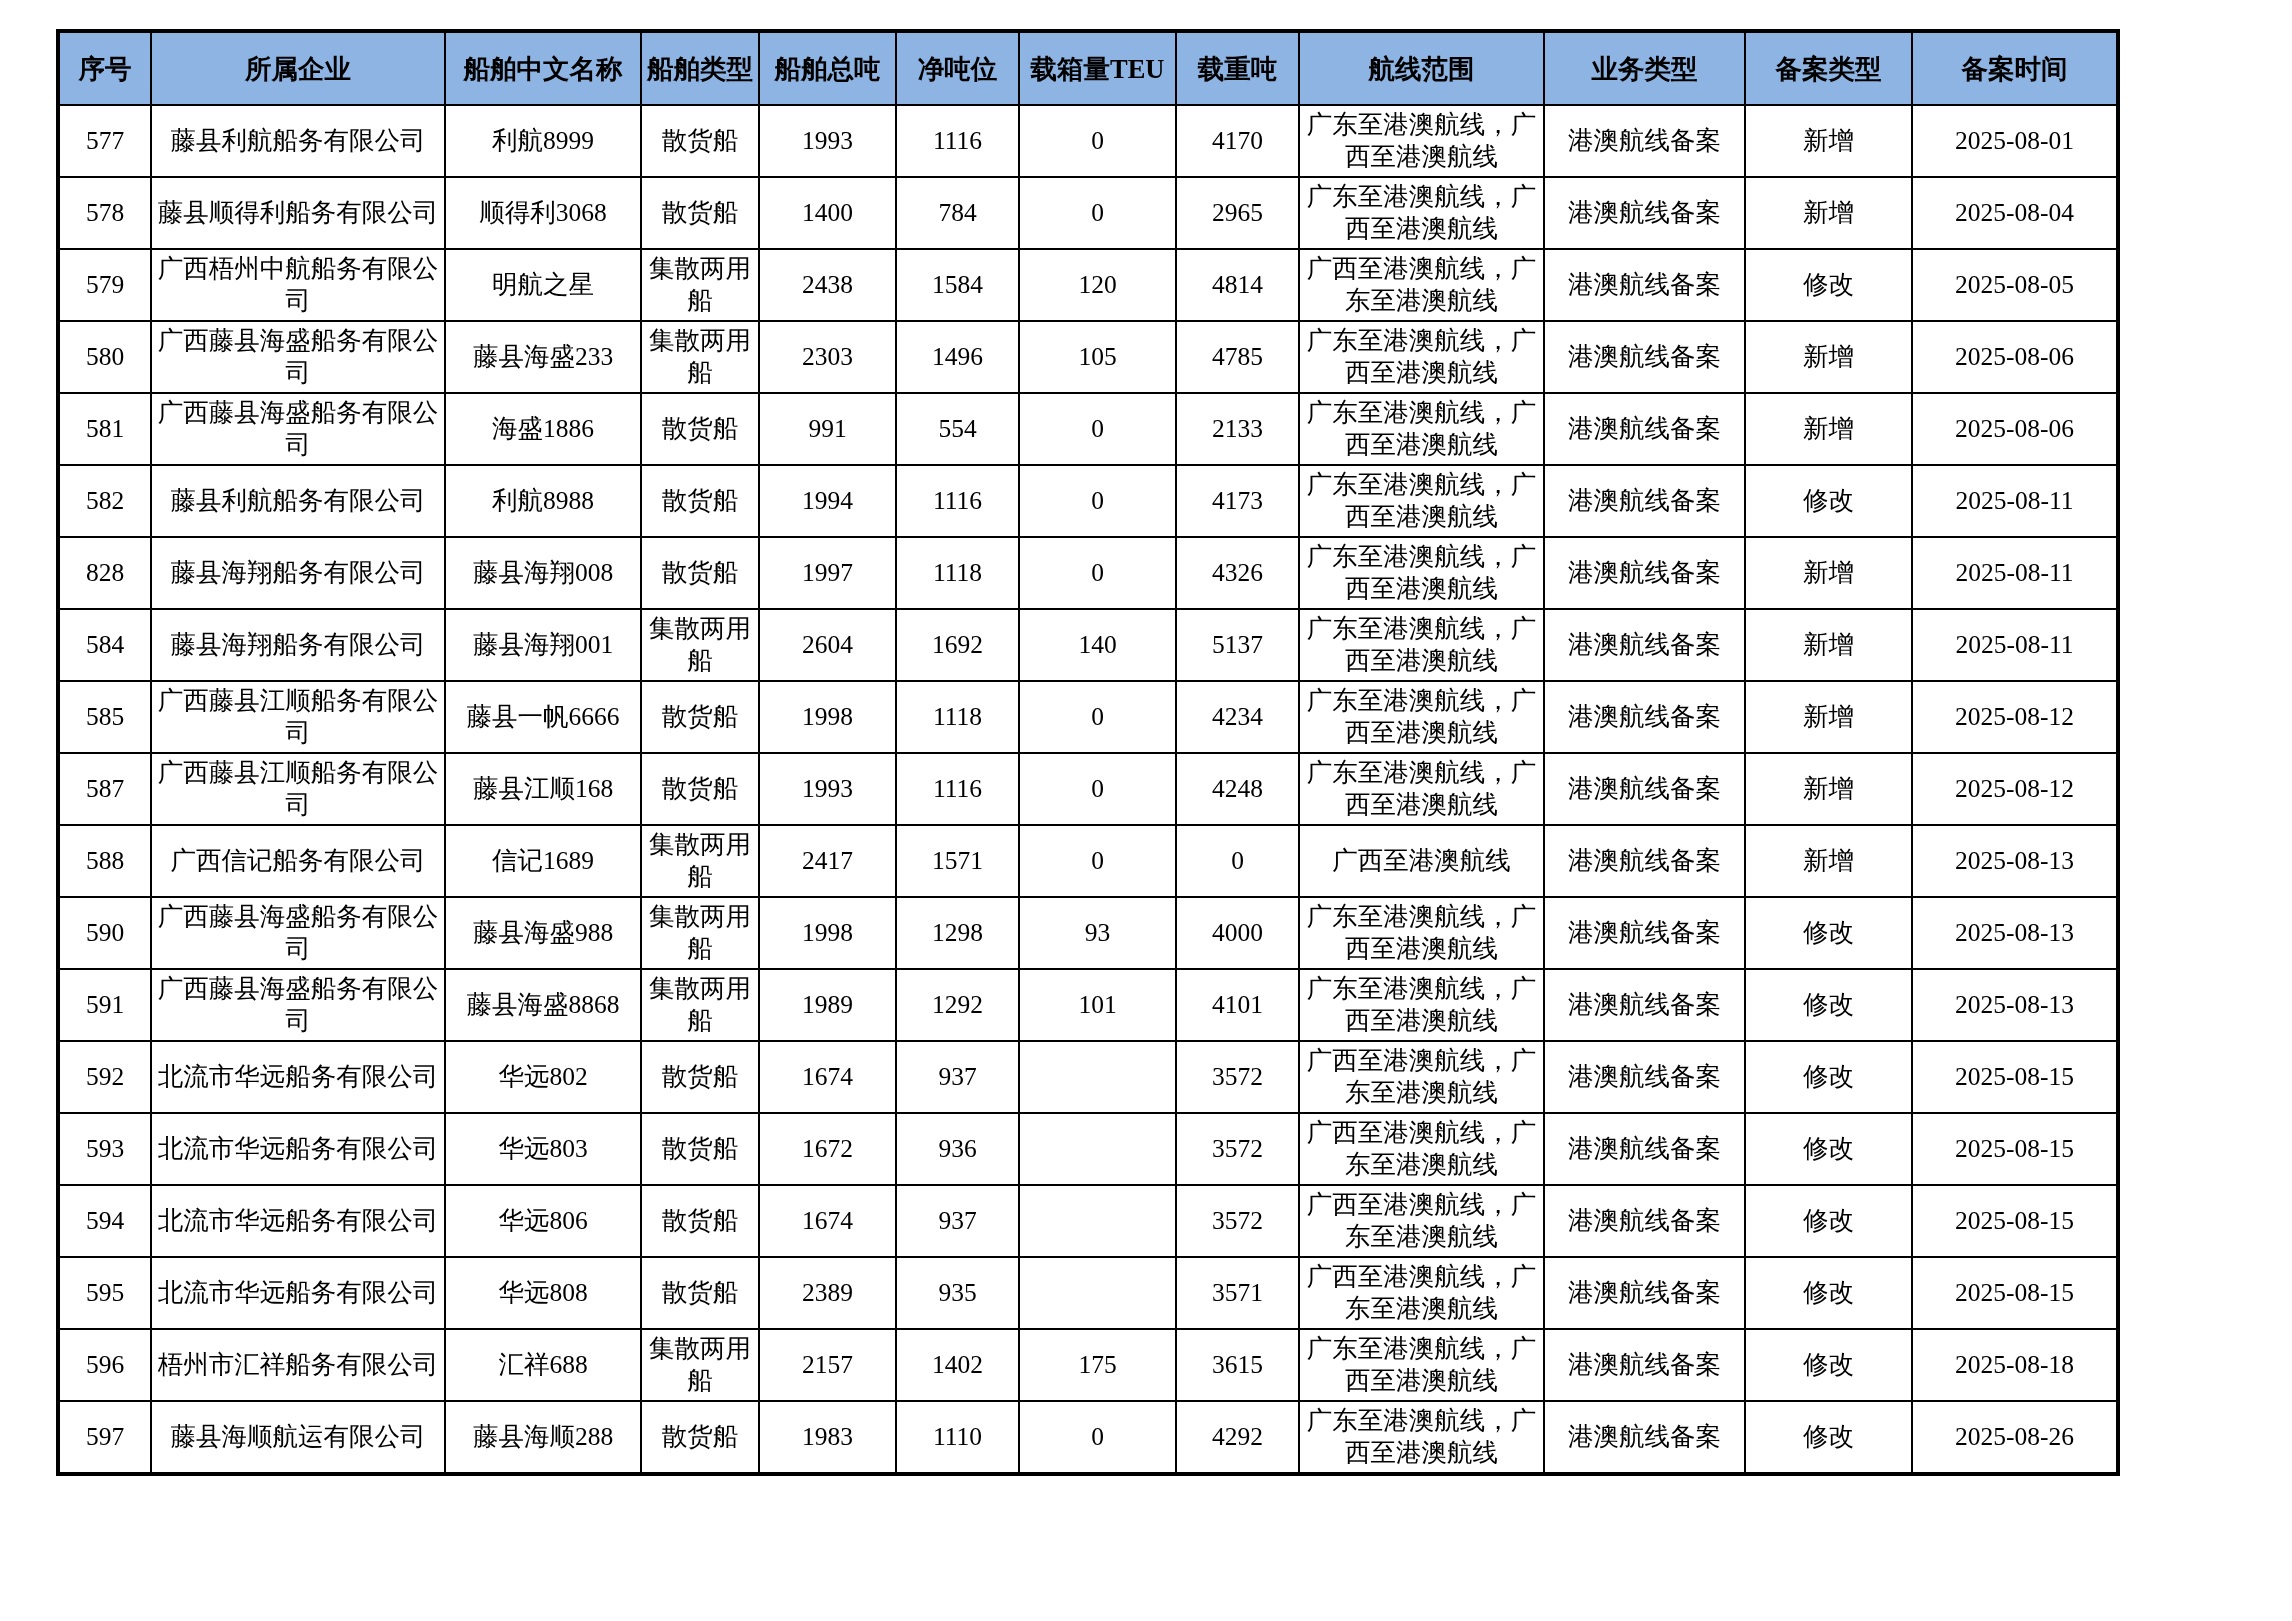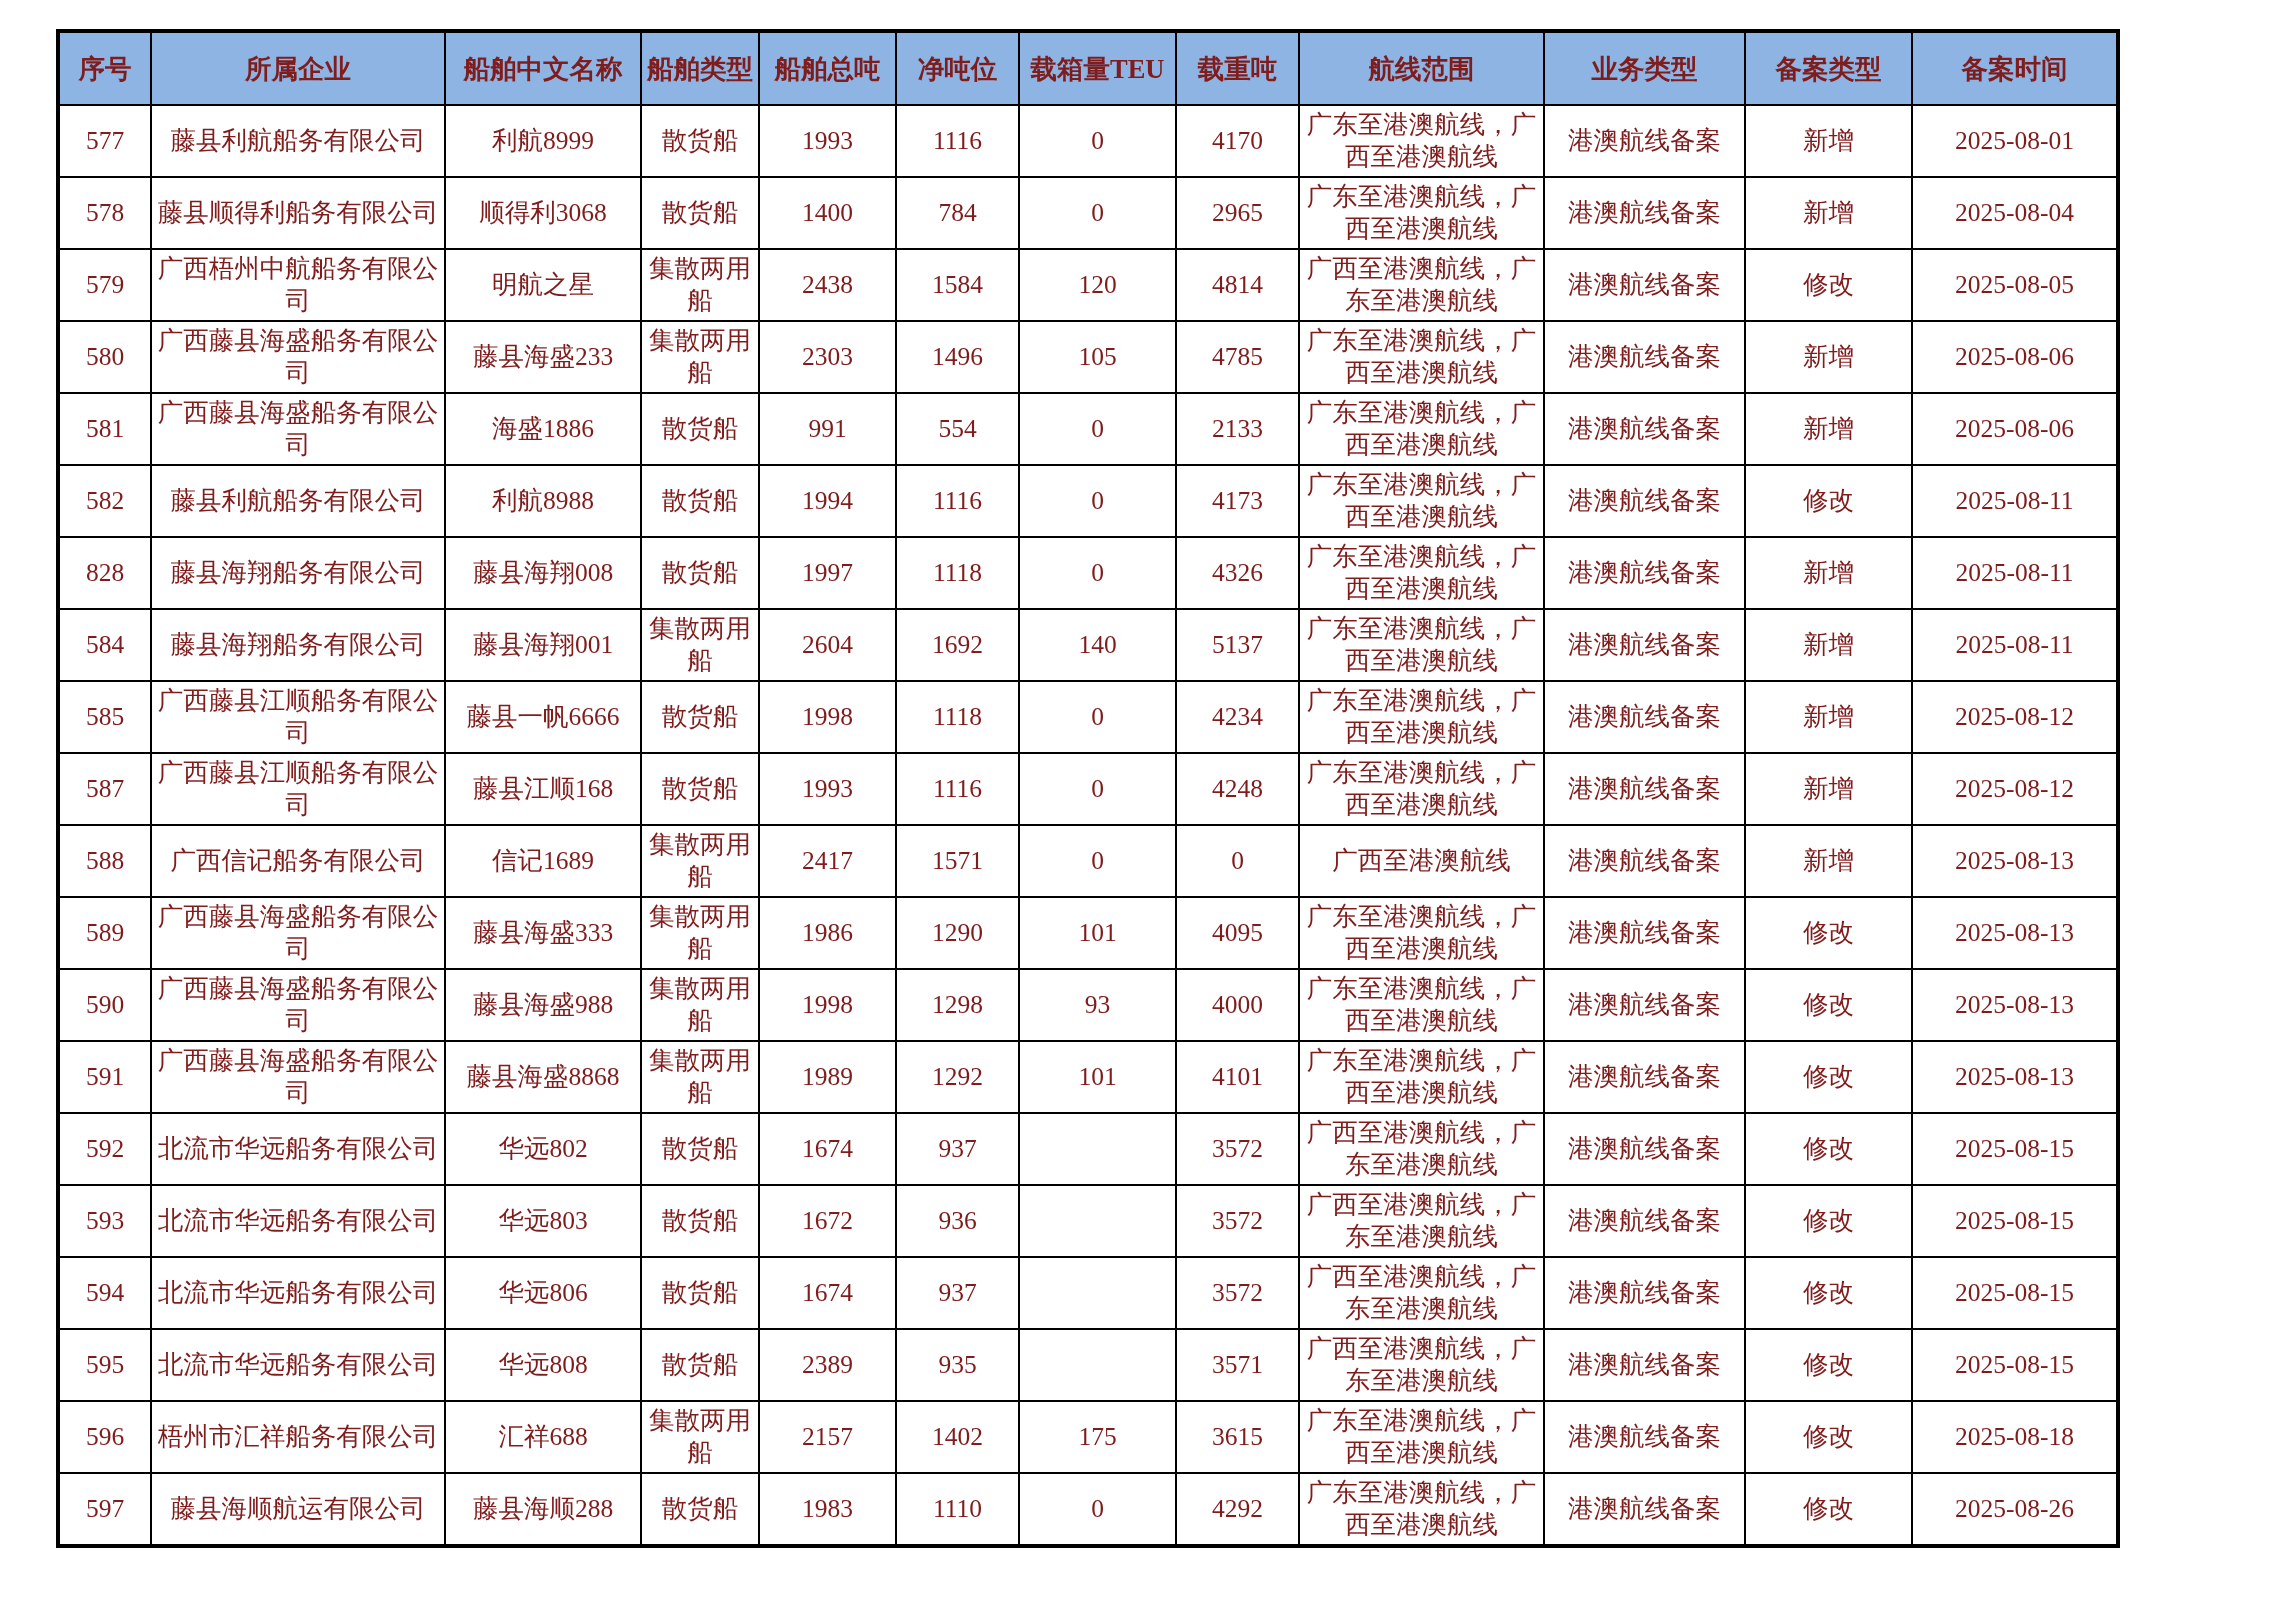--- a/index.html
+++ b/index.html
@@ -1,17 +1,17 @@
 <!DOCTYPE html>
 <html><head>
 <meta charset="utf-8">
 <style>
   html,body{margin:0;padding:0;background:#ffffff;}
   #page{position:relative;width:2293px;height:1621px;background:#ffffff;overflow:hidden;
-        font-family:"Liberation Serif","DejaVu Serif",serif;color:#7f1d1d;}
+        font-family:"Liberation Serif","DejaVu Serif",serif;color:#000000;}
   table.reg{position:absolute;left:56px;top:29px;border-collapse:collapse;table-layout:fixed;
             border:4.9px solid #000;}
   table.reg th,table.reg td{border:2.9px solid #000;text-align:center;vertical-align:middle;
             padding:0 2px;overflow:hidden;font-size:25.5px;line-height:32px;word-break:break-all;}
   table.reg th{height:71px;font-weight:bold;font-size:26.5px;}
   table.reg td{height:70px;background:#ffffff;}
   table.reg thead th{background:#8EB4E3;}
   col.c1{width:93px}  col.c2{width:294px} col.c3{width:196px} col.c4{width:118px}
   col.c5{width:137px} col.c6{width:123px} col.c7{width:157px} col.c8{width:123px}
   col.c9{width:245px} col.c10{width:201px} col.c11{width:167px} col.c12{width:206px}
@@ -200,34 +200,20 @@
           <td>2417</td>
           <td>1571</td>
           <td>0</td>
           <td>0</td>
           <td>广西至港澳航线</td>
           <td>港澳航线备案</td>
           <td>新增</td>
           <td>2025-08-13</td>
         </tr>
         <tr>
-          <td>589</td>
-          <td>广西藤县海盛船务有限公司</td>
-          <td>藤县海盛333</td>
-          <td>集散两用船</td>
-          <td>1986</td>
-          <td>1290</td>
-          <td>101</td>
-          <td>4095</td>
-          <td>广东至港澳航线，广西至港澳航线</td>
-          <td>港澳航线备案</td>
-          <td>修改</td>
-          <td>2025-08-13</td>
-        </tr>
-        <tr>
           <td>590</td>
           <td>广西藤县海盛船务有限公司</td>
           <td>藤县海盛988</td>
           <td>集散两用船</td>
           <td>1998</td>
           <td>1298</td>
           <td>93</td>
           <td>4000</td>
           <td>广东至港澳航线，广西至港澳航线</td>
           <td>港澳航线备案</td>

